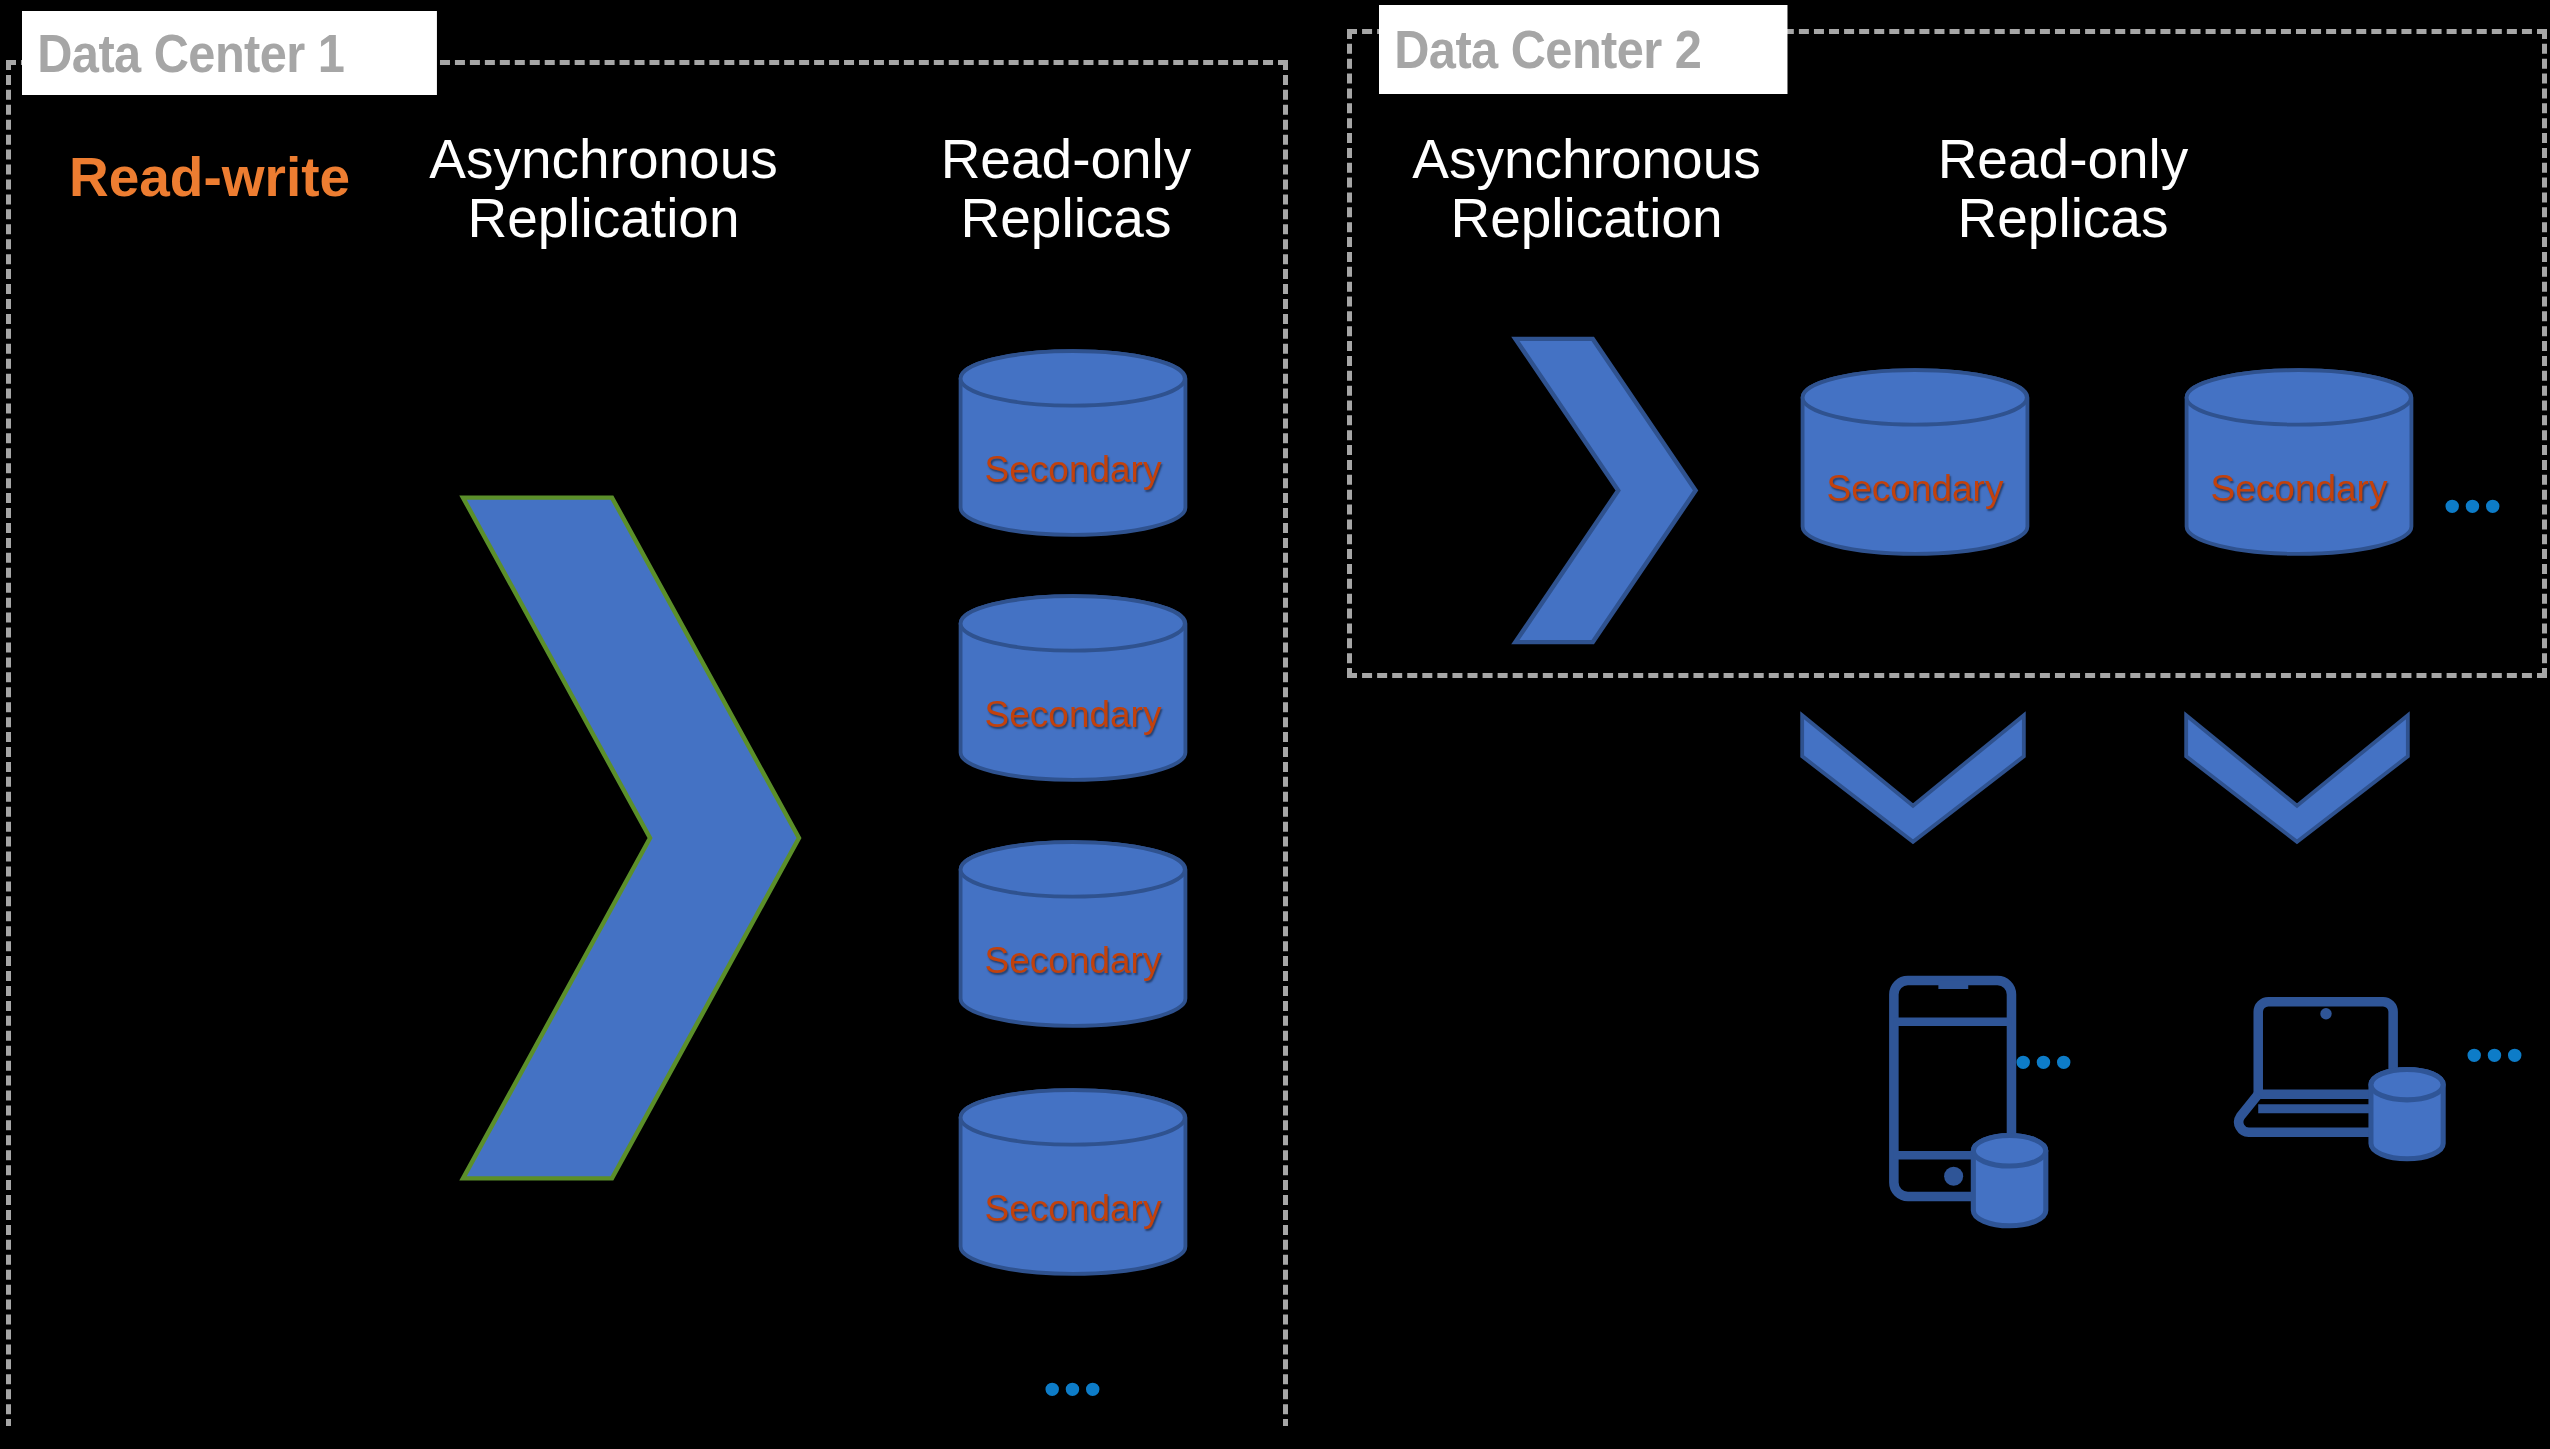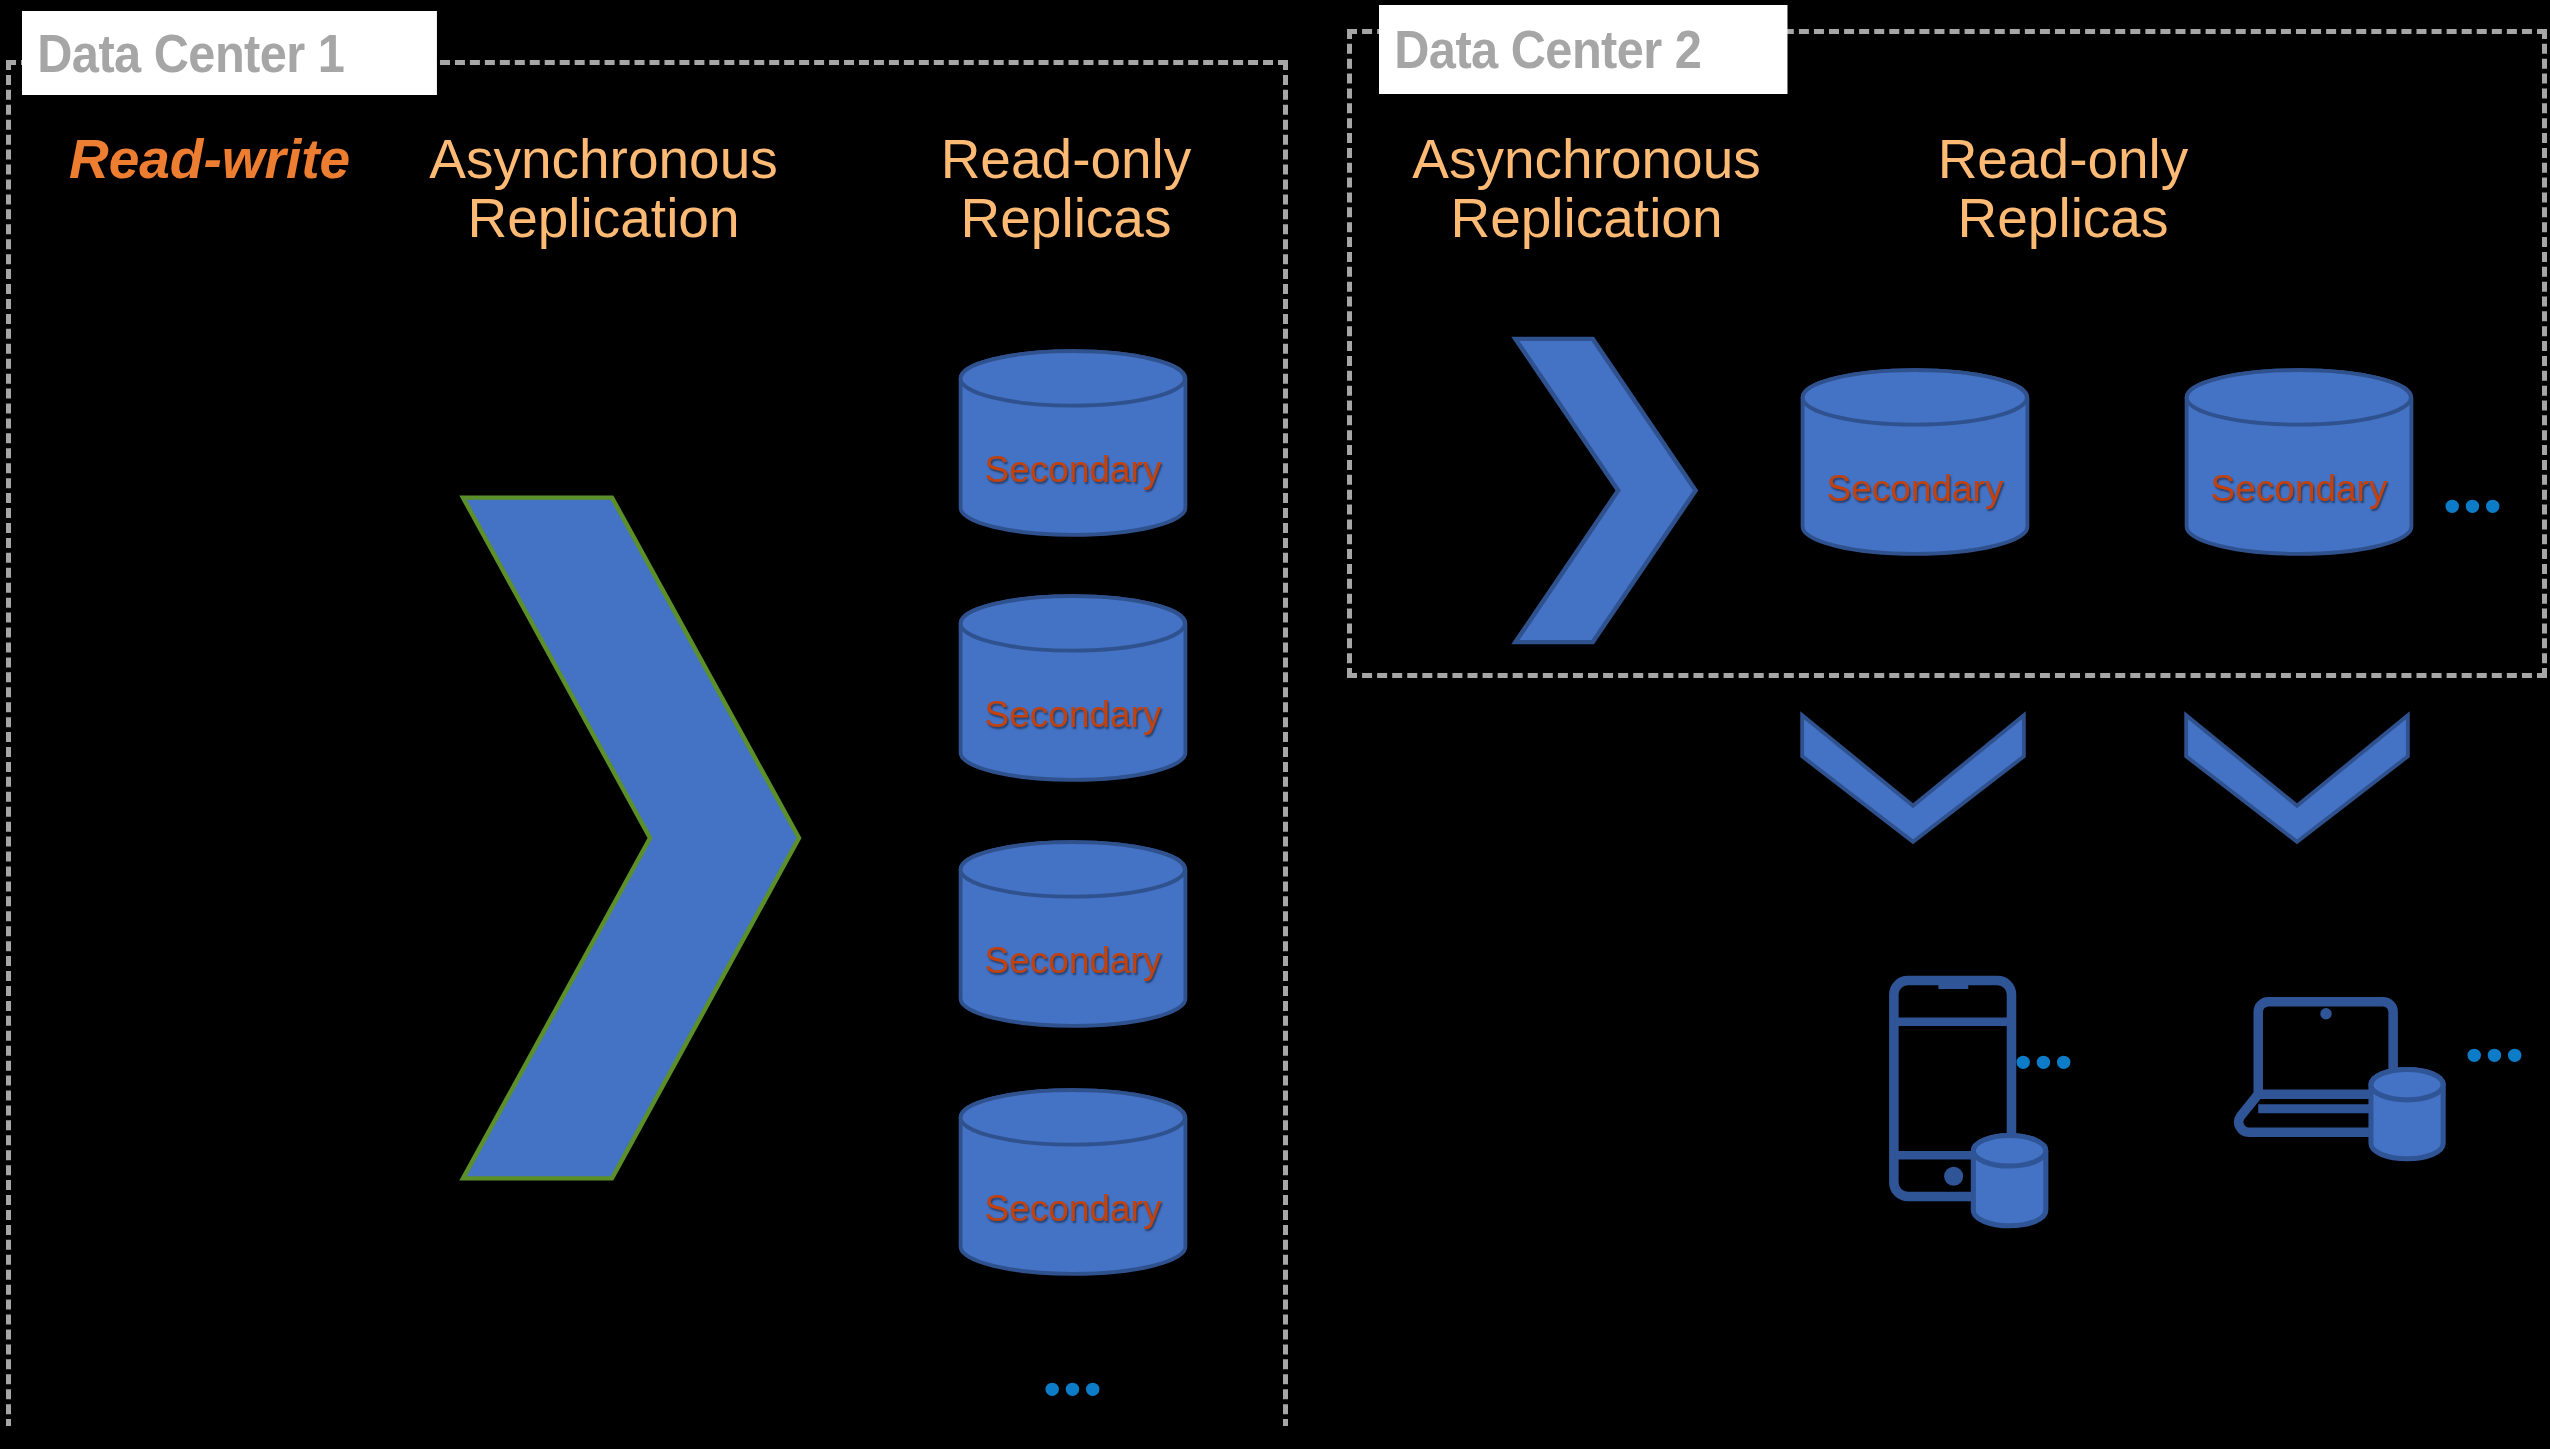--- a/index.html
+++ b/index.html
@@ -49,26 +49,26 @@
   #dc2-label{ left:1379px;top:5.1px;  width:444px; height:89px; }
 
   
   .heading{
     position:absolute;
     text-align:center;
     line-height:1.08;
     white-space:pre-line;
     font-weight:normal;
   }
-  .heading.blue{ color:#fdba74; font-size:55px; }
+  .heading.blue{ color:#ffffff; font-size:55px; }
   .heading.orange{
     color:#ED7D31;
     font-size:55px;
-    font-style:italic;
     font-weight:600;
+    margin-top:18px;
   }
   #h-readwrite{ left:38px;  top:130px; width:343px; }
   #h-async1  { left:394px; top:130px; width:419px; }
   #h-ro1     { left:863px;top:130px; width:406px; }
   #h-async2  { left:1377px;top:130px; width:419px; }
   #h-ro2     { left:1860px;top:130px; width:406px; }
 
   
   .cyl{
     position:absolute;

